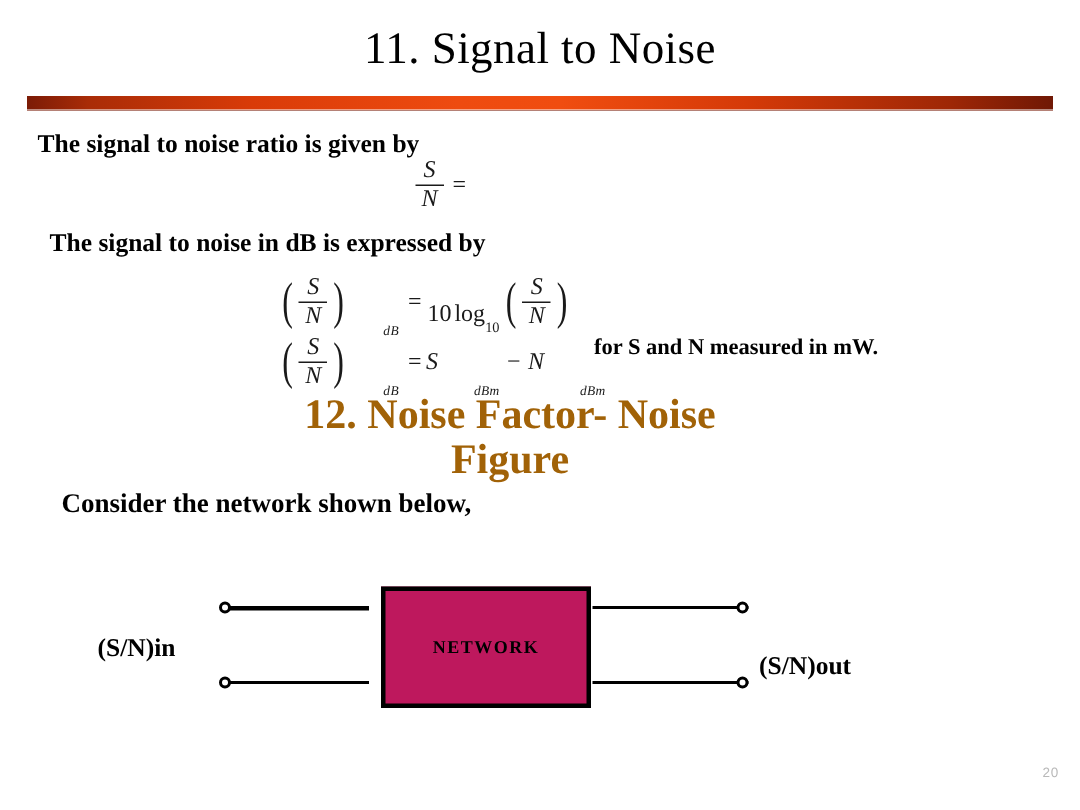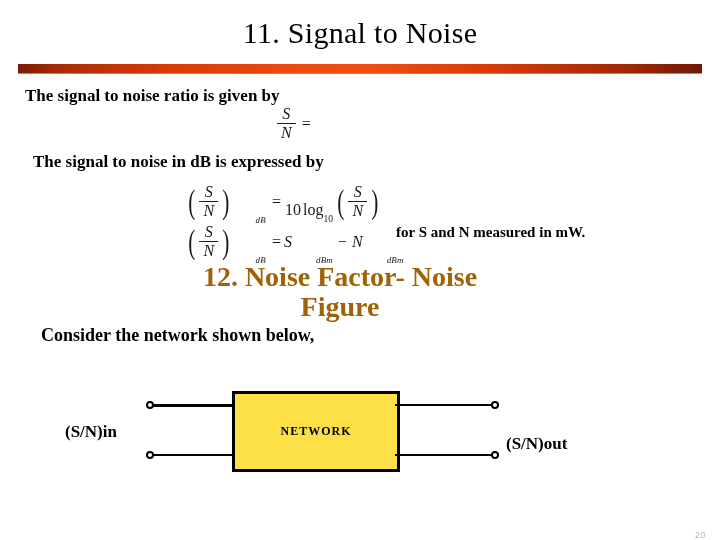--- a/index.html
+++ b/index.html
@@ -151,27 +151,27 @@
     box-sizing: border-box;
   }
   .wire {
     position: absolute;
     background: #000;
     height: 3px;
   }
   .wire.thin { height: 2px; }
   #network-box {
     position: absolute;
-    left: 232px;
+    left: 254px;
     top: 11px;
-    width: 168px;
+    width: 140px;
     height: 81px;
     border: 3px solid #000;
     box-sizing: border-box;
-    background: #fde047;
+    background: #be185d;
     display: flex;
     align-items: center;
     justify-content: center;
   }
   #network-box-label {
     font-size: 12px;
     font-weight: bold;
     letter-spacing: 1px;
     color: #000;
     font-family: "Liberation Serif", "DejaVu Serif", serif;
@@ -183,21 +183,21 @@
     color: #000;
     white-space: nowrap;
   }
   #label-in  { left: 65px; top: 42px; }
   #label-out { left: 506px; top: 54px; }
 
   
   #page-number {
     position: absolute;
     right: 14px;
-    bottom: 0;
+    bottom: 20px;
     font-size: 9px;
     color: #b9b9b9;
     font-family: "Liberation Sans", sans-serif;
     letter-spacing: .5px;
   }
 </style>
 </head>
 <body>
 
 <div id="slide-title">11. Signal to Noise</div>

